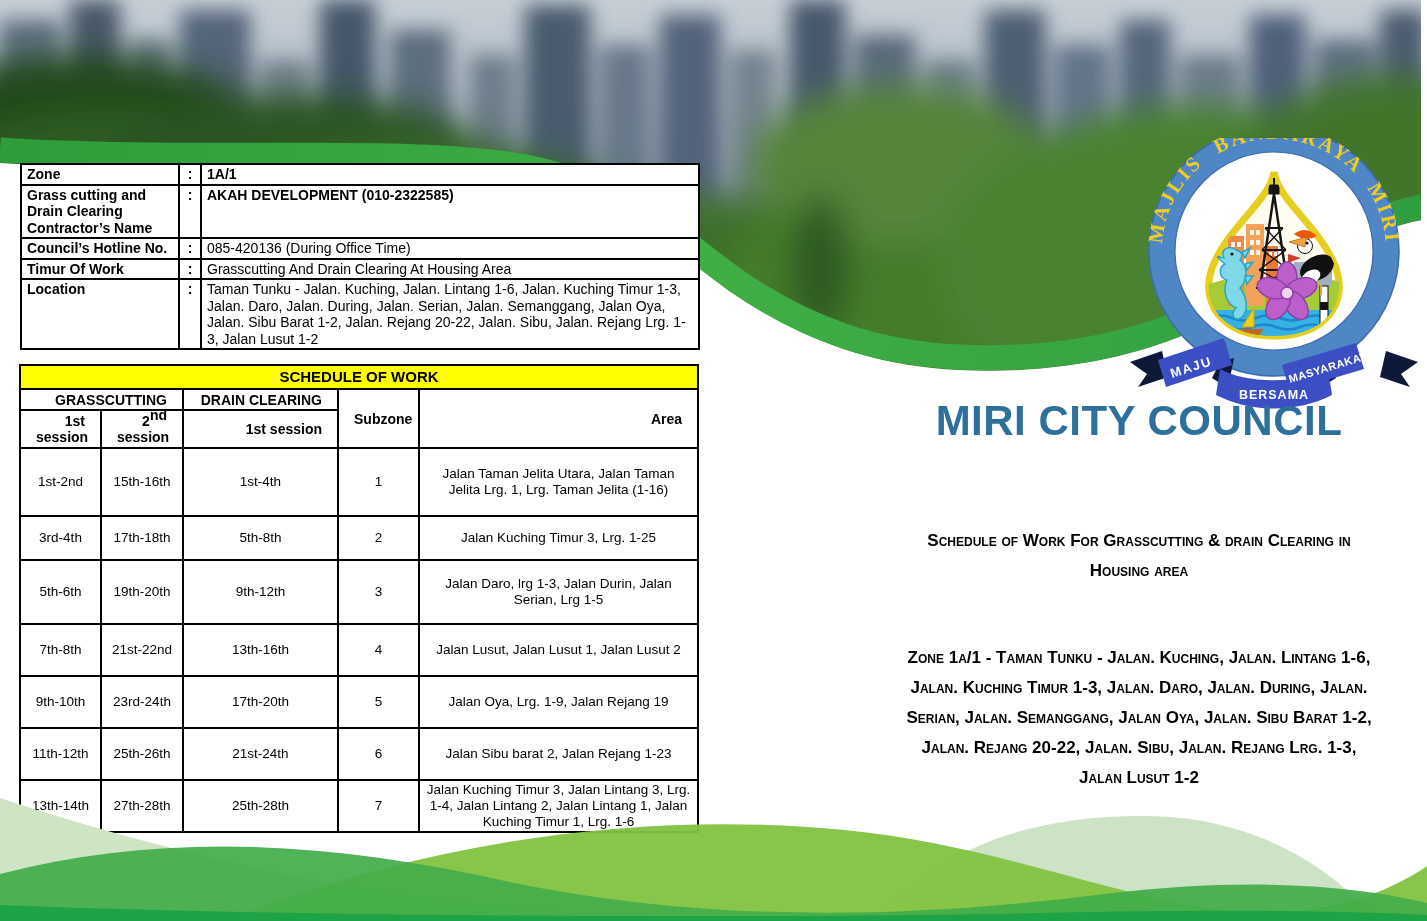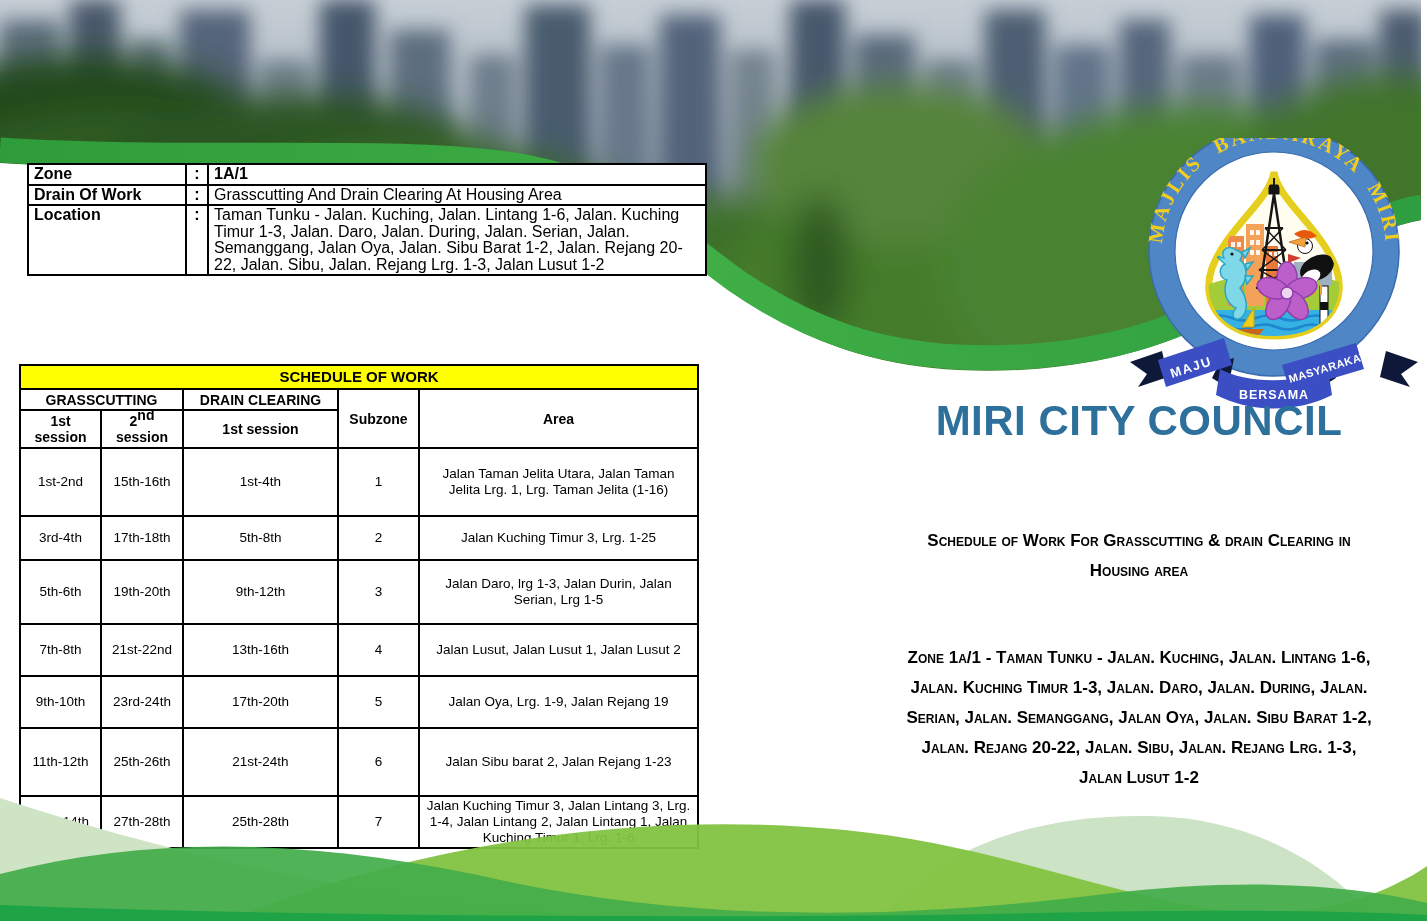--- a/index.html
+++ b/index.html
@@ -14,27 +14,27 @@
 
   
   .right-col{position:absolute;left:900px;width:478px;text-align:center;}
   .council-title{top:398px;font-size:42px;font-weight:bold;letter-spacing:.5px;line-height:46px;}
   .subtitle{top:526px;font-size:17px;font-weight:bold;font-variant:small-caps;line-height:30px;}
   .zone-desc{top:643px;font-size:17px;font-weight:bold;font-variant:small-caps;line-height:30px;}
 
   
   table{border-collapse:collapse;table-layout:fixed;position:absolute;background:#fff;}
   td,th{border:2px solid #000;padding:1px 5px;overflow:hidden;}
-  .info-table{left:27px;top:163px;width:678px;font-size:16px;}
+  .info-table{left:20px;top:163px;width:678px;font-size:14px;}
   .info-table td{vertical-align:top;line-height:16.5px;}
   .info-table .lbl{font-weight:bold;}
   .info-table .sep{text-align:center;font-weight:bold;}
   .bold-val{font-weight:bold;}
   .sched-table{left:19px;top:364px;width:678px;font-size:13.5px;text-align:center;}
-  .sched-table th{font-size:14px;padding:1px 4px;line-height:16px;}
+  .sched-table th{font-size:14px;padding:1px 15px;line-height:16px;text-align:right;}
   .sched-table td{line-height:16px;padding:1px 6px;}
   .banner-cell{background:#FFFF00;font-weight:bold;font-size:15px;text-align:center;height:20px;line-height:18px;margin-top:8px;}
   sup{font-size:14px;line-height:0;}
 
   
   .waves{position:absolute;left:0;top:786px;}
 </style>
 </head>
 <body>
 
@@ -228,22 +228,32 @@
         <col style="width:158px">
         <col style="width:22px">
         <col style="width:498px">
       </colgroup>
     <tbody>
         <tr style="height:17px">
       <td class="lbl">Zone</td>
       <td class="sep">:</td>
       <td class="bold-val">1A/1</td>
     </tr>
+    <tr style="height:48px">
+      <td class="lbl">Grass cutting and Drain Clearing Contractor’s Name</td>
+      <td class="sep">:</td>
+      <td class="bold-val">AKAH DEVELOPMENT (010-2322585)</td>
+    </tr>
     <tr style="height:18px">
-      <td class="lbl">Drain Of Work</td>
+      <td class="lbl">Council’s Hotline No.</td>
+      <td class="sep">:</td>
+      <td>085-420136 (During Office Time)</td>
+    </tr>
+    <tr style="height:18px">
+      <td class="lbl">Timur Of Work</td>
       <td class="sep">:</td>
       <td>Grasscutting And Drain Clearing At Housing Area</td>
     </tr>
     <tr style="height:66px">
       <td class="lbl">Location</td>
       <td class="sep">:</td>
       <td>Taman Tunku - Jalan. Kuching, Jalan. Lintang 1-6, Jalan. Kuching Timur 1-3, Jalan. Daro, Jalan. During, Jalan. Serian, Jalan. Semanggang, Jalan Oya, Jalan. Sibu Barat 1-2, Jalan. Rejang 20-22, Jalan. Sibu, Jalan. Rejang Lrg. 1-3, Jalan Lusut 1-2</td>
     </tr>
   </tbody>
     </table>
@@ -299,21 +309,21 @@
       <td>4</td>
       <td>Jalan Lusut, Jalan Lusut 1, Jalan Lusut 2</td>
     </tr>
     <tr style="height:52px">
       <td>9th-10th</td>
       <td>23rd-24th</td>
       <td>17th-20th</td>
       <td>5</td>
       <td>Jalan Oya, Lrg. 1-9, Jalan Rejang 19</td>
     </tr>
-    <tr style="height:68px">
+    <tr style="height:52px">
       <td>11th-12th</td>
       <td>25th-26th</td>
       <td>21st-24th</td>
       <td>6</td>
       <td>Jalan Sibu barat 2, Jalan Rejang 1-23</td>
     </tr>
     <tr style="height:52px">
       <td>13th-14th</td>
       <td>27th-28th</td>
       <td>25th-28th</td>

